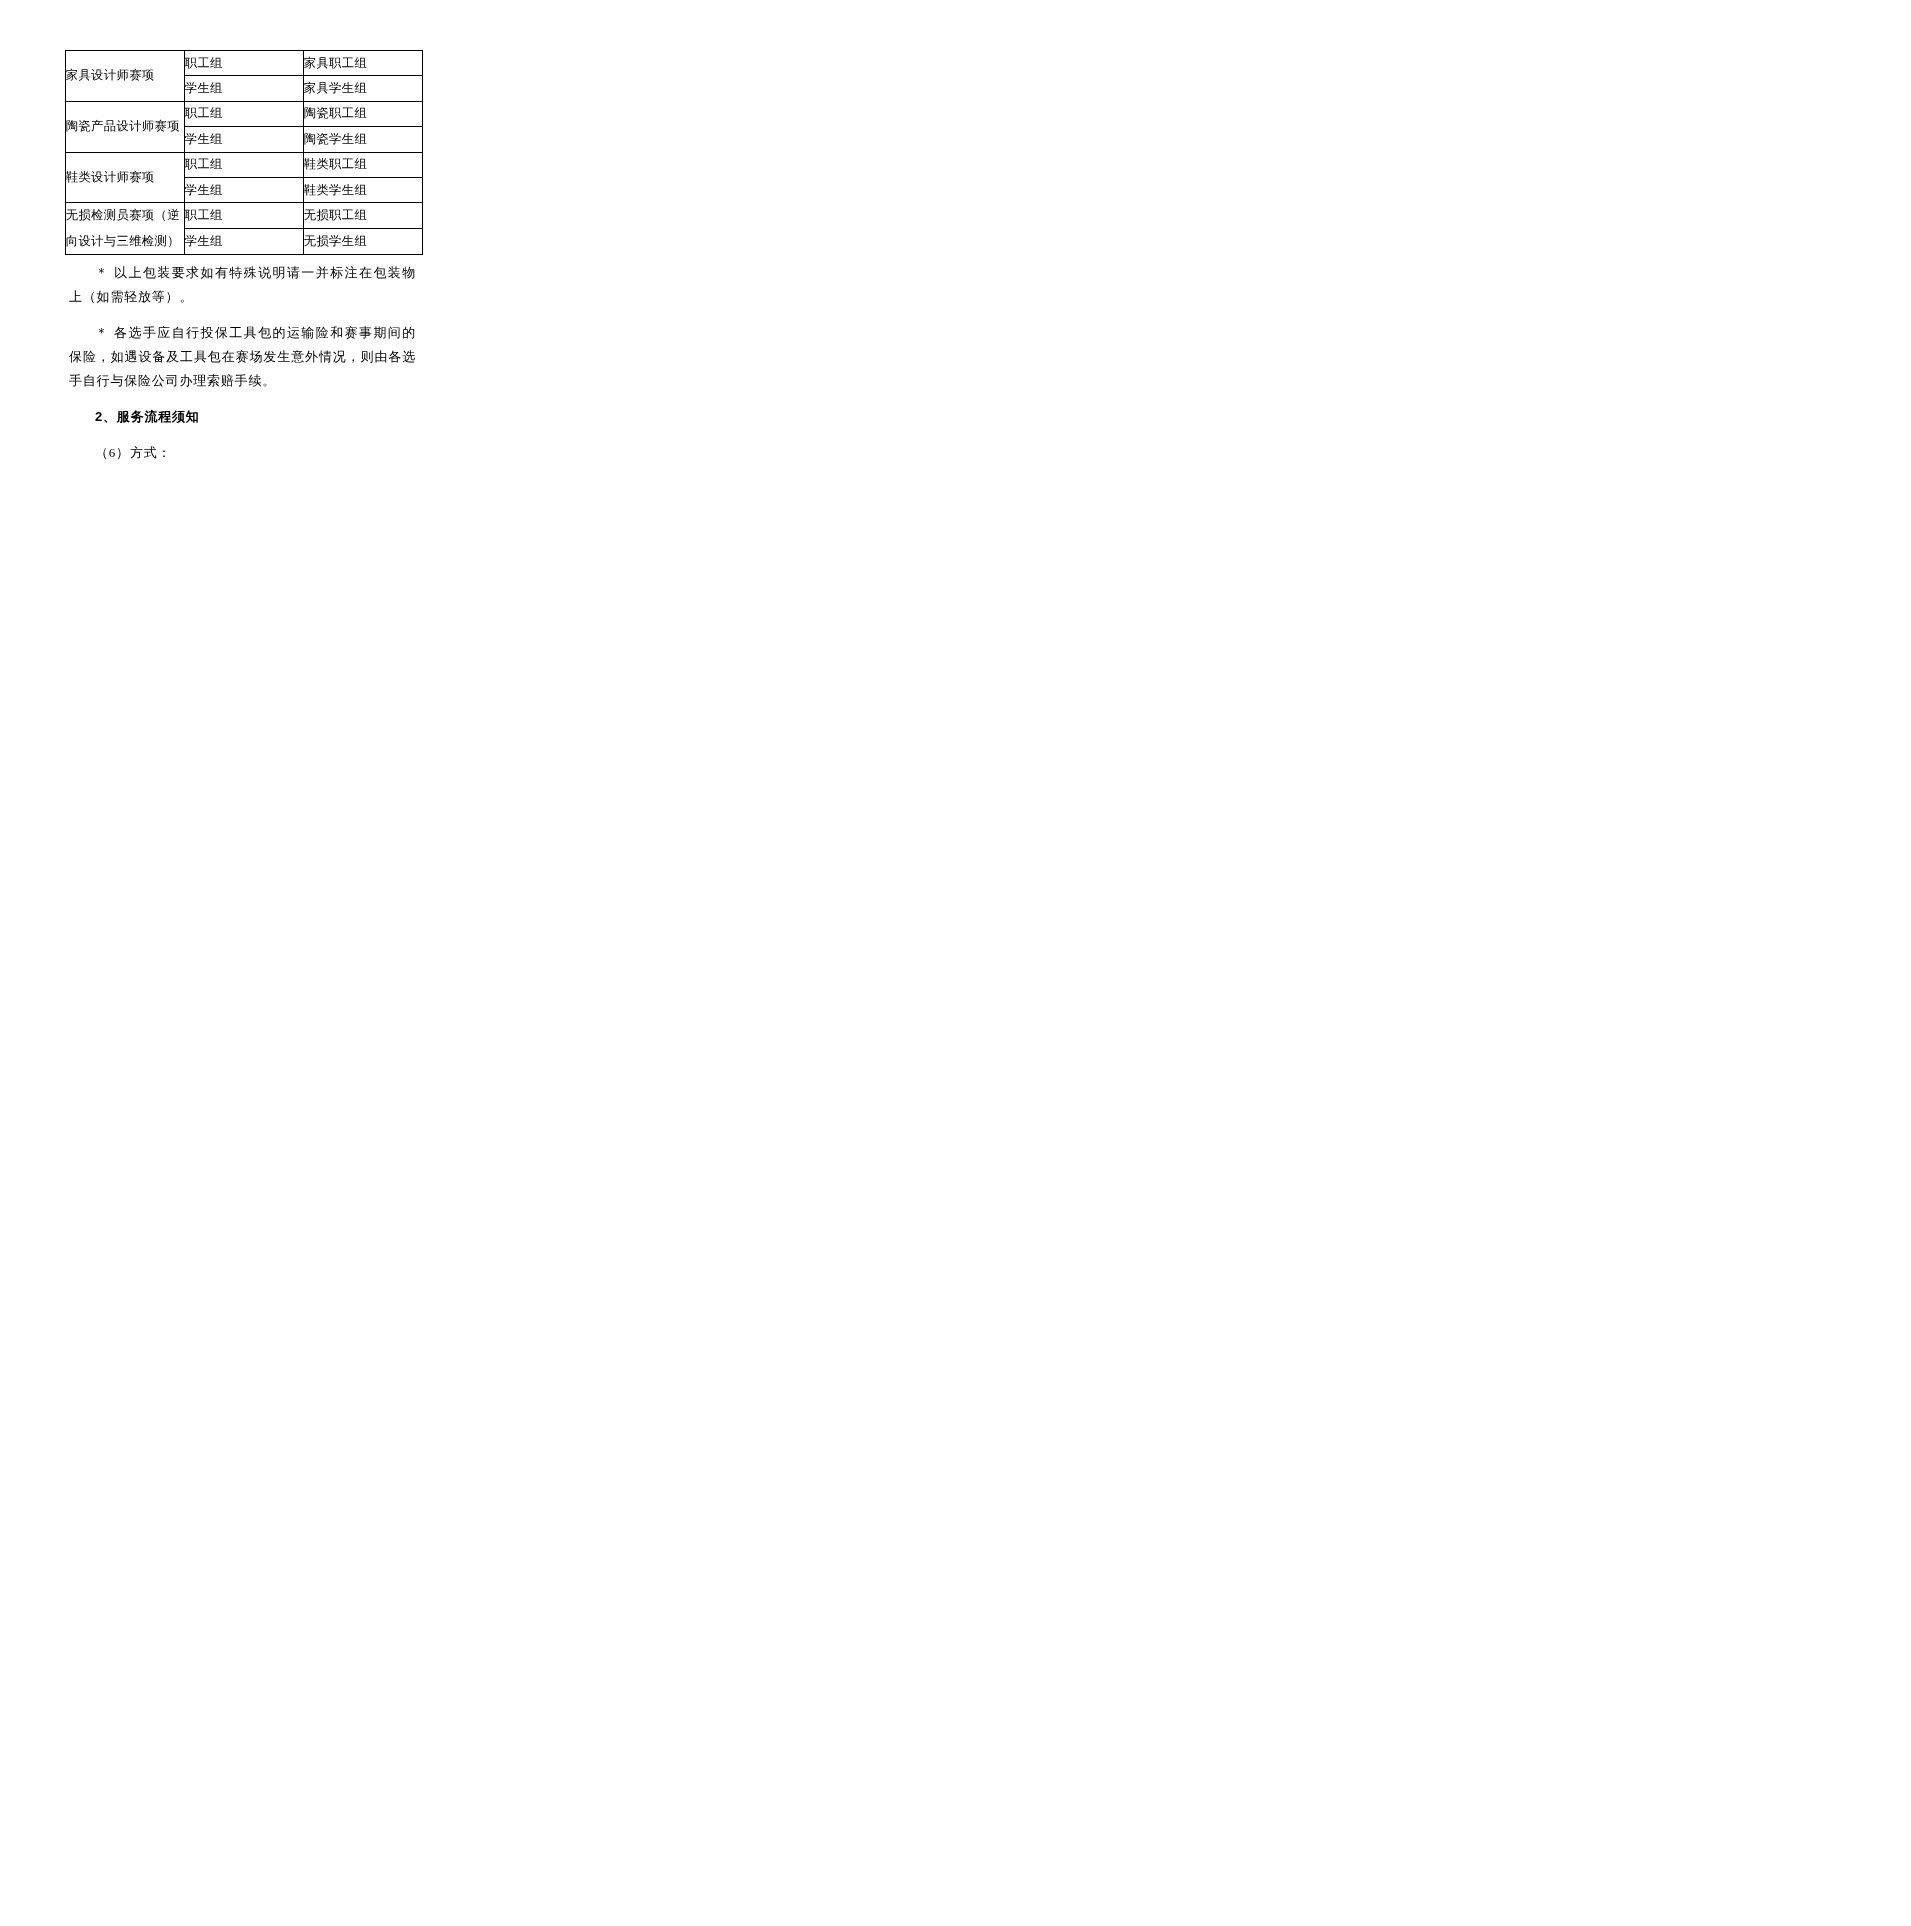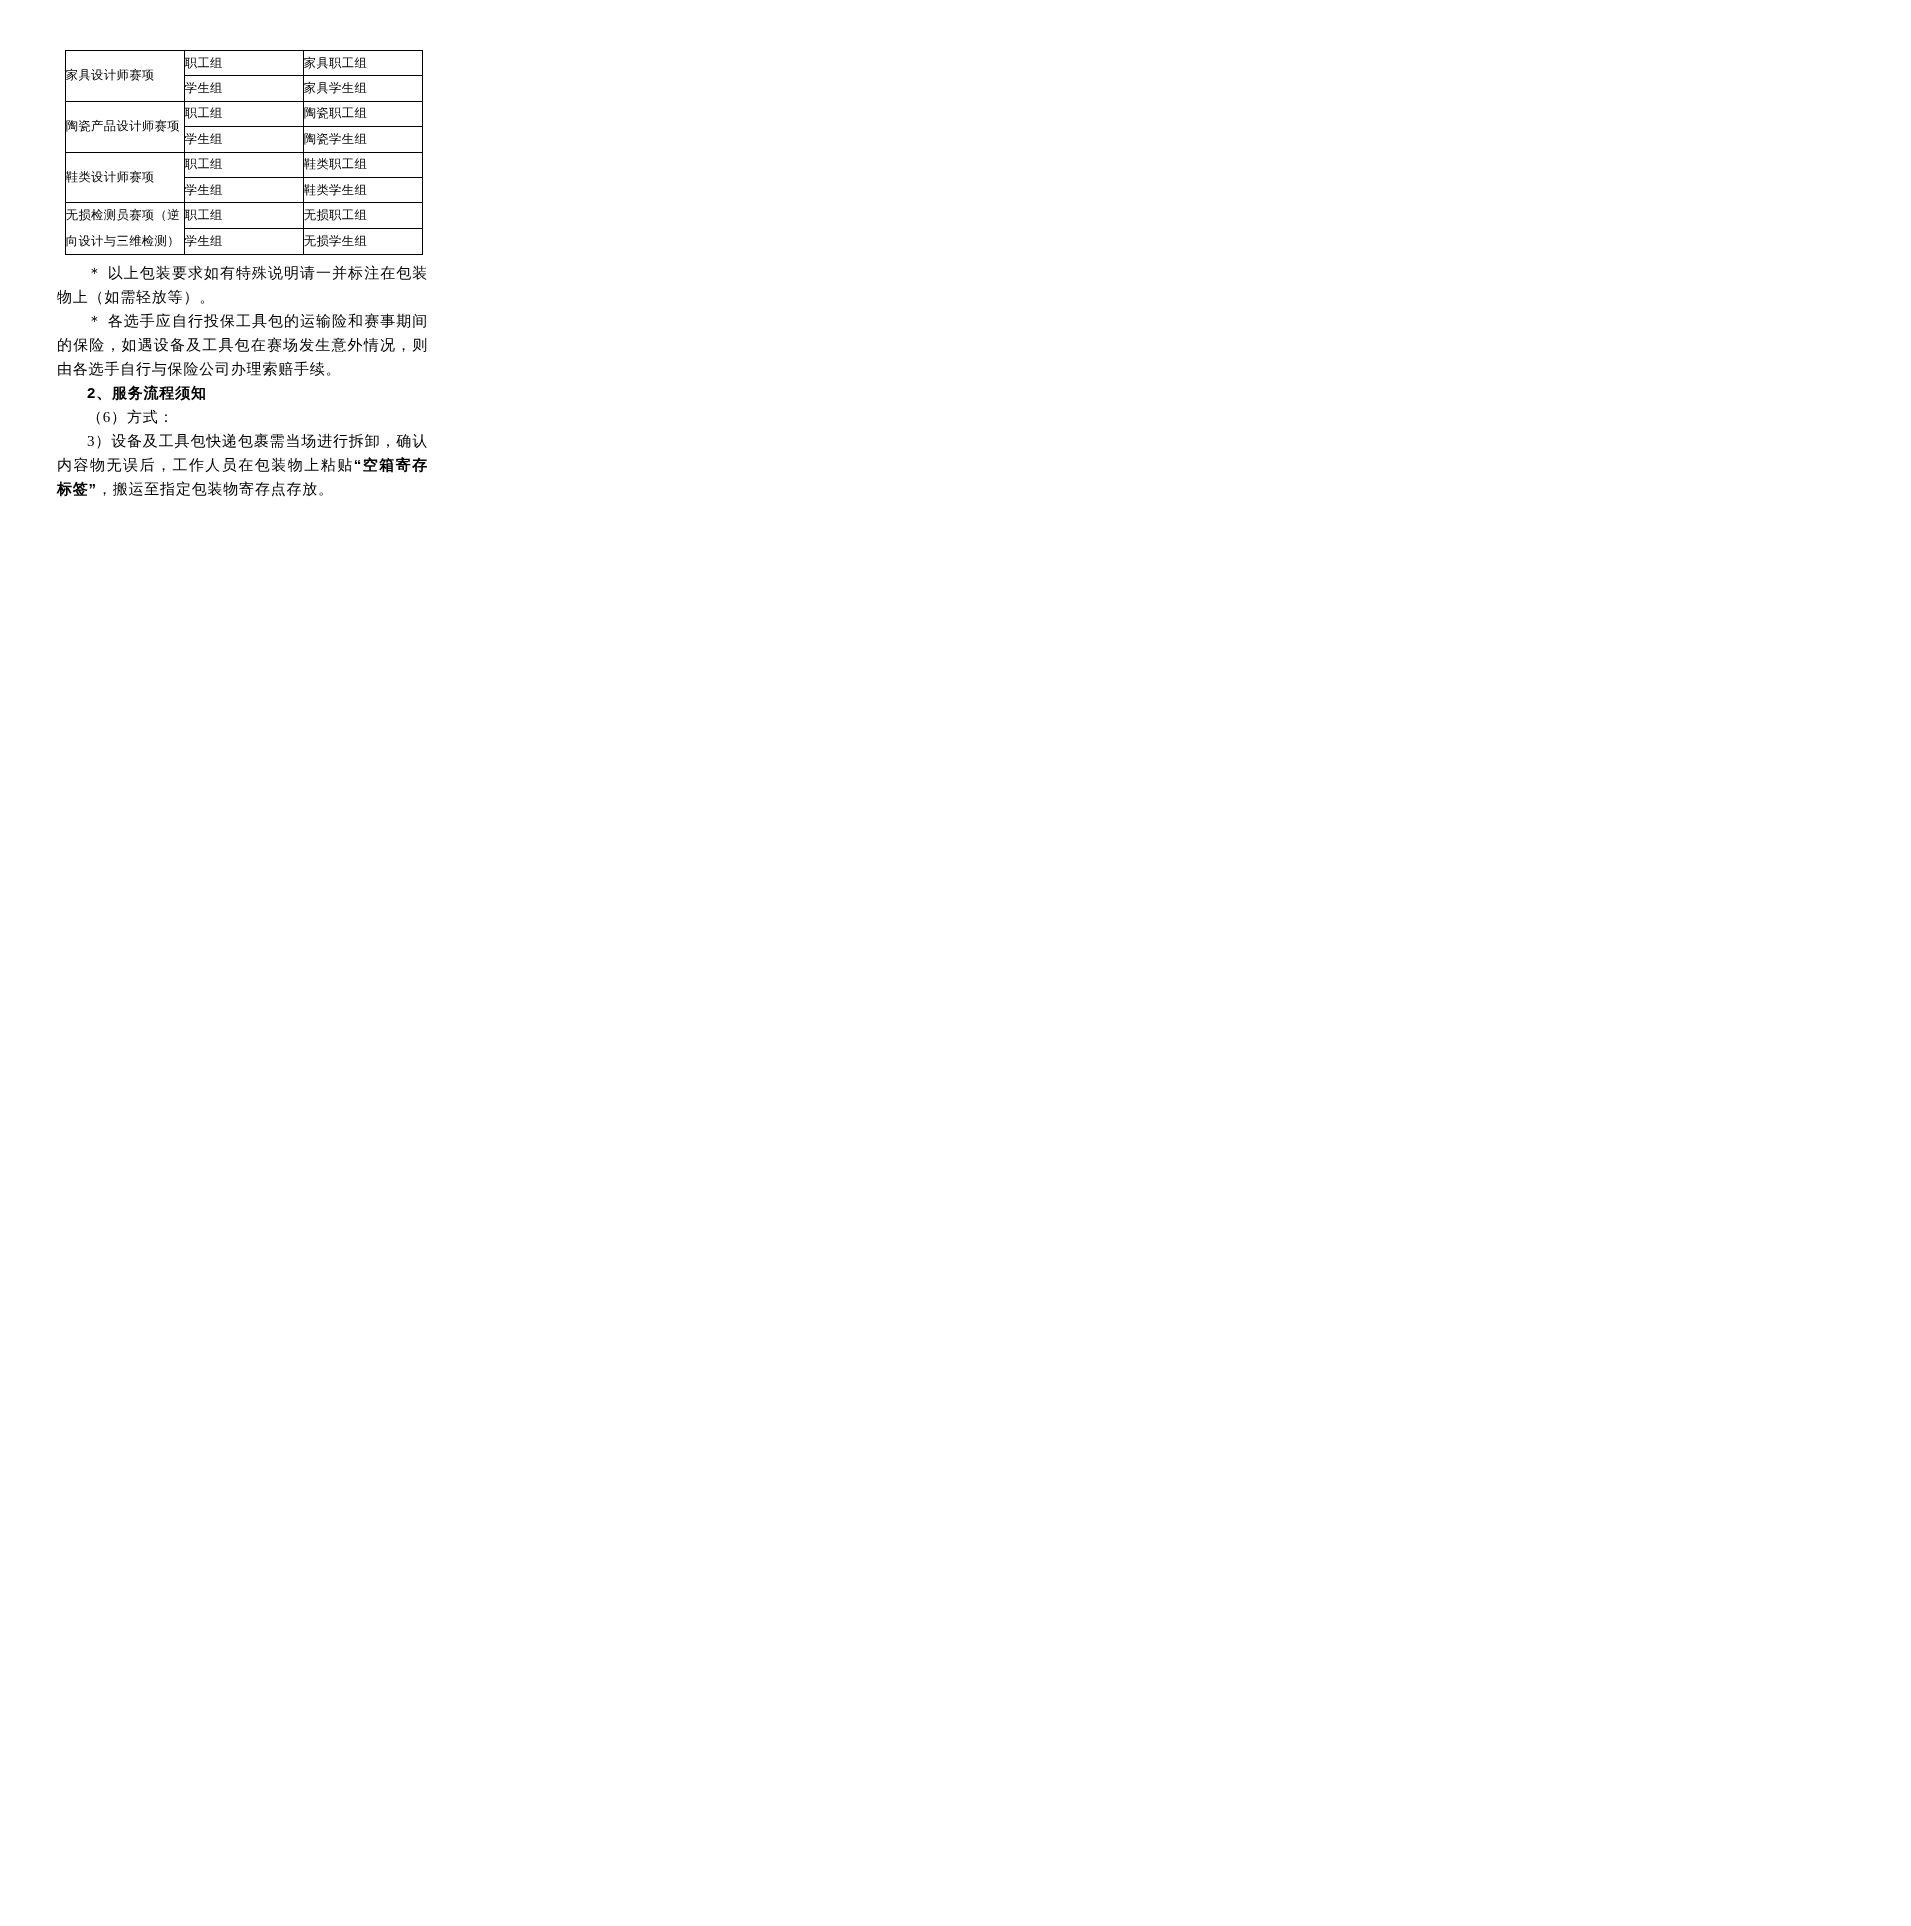--- a/index.html
+++ b/index.html
@@ -36,26 +36,26 @@
     letter-spacing: 0.4px;
     padding: 0;
   }
   table.events tr.group-start td {
     border-top-width: 1.2px;
   }
   td.event-name div {
     line-height: 25.4px;
   }
   .para {
-    font-size: 15px;
+    font-size: 13px;
     line-height: 24px;
     letter-spacing: 0.8px;
     text-align: justify;
     text-indent: 2em;
-    margin: 0;
+    margin: 12px;
   }
   .para.first-after-table { margin-top: 5.8px; }
   .para.step-gap { margin-top: 5.4px; }
   .heading {
     font-family: "Liberation Sans", "DejaVu Sans", sans-serif;
     font-weight: bold;
   }
   .bold-label {
     font-family: "Liberation Sans", "DejaVu Sans", sans-serif;
     font-weight: bold;
@@ -125,16 +125,15 @@
   </tbody>
     </table>
 
   <p class="para first-after-table">＊ 以上包装要求如有特殊说明请一并标注在包装物上（如需轻放等）。</p>
   <p class="para">＊ 各选手应自行投保工具包的运输险和赛事期间的保险，如遇设备及工具包在赛场发生意外情况，则由各选手自行与保险公司办理索赔手续。</p>
 
   <p class="para heading">2、服务流程须知</p>
   <p class="para">（6）方式：</p>
 
 
-  <p class="para"><span>3）设备及工具包快递包裹需当场进行拆卸，确认内容物无误后，工作人员在包装物上粘贴</span><span class="bold-label">“空箱寄存标签”</span><span>，搬运至指定包装物寄存点存放。</span></p>
 
 </div>
 
 
 </body></html>

